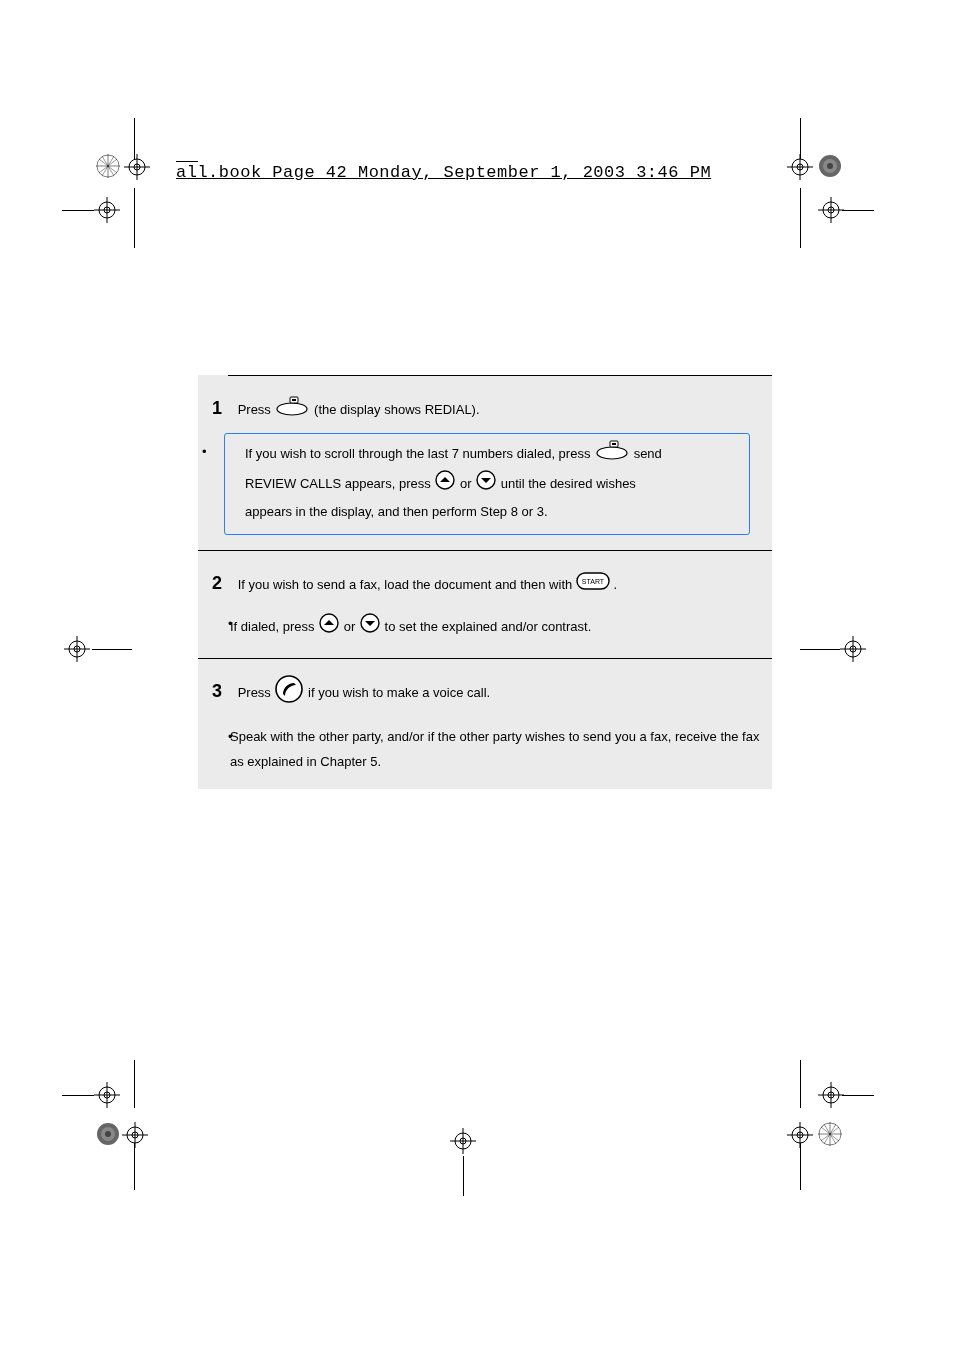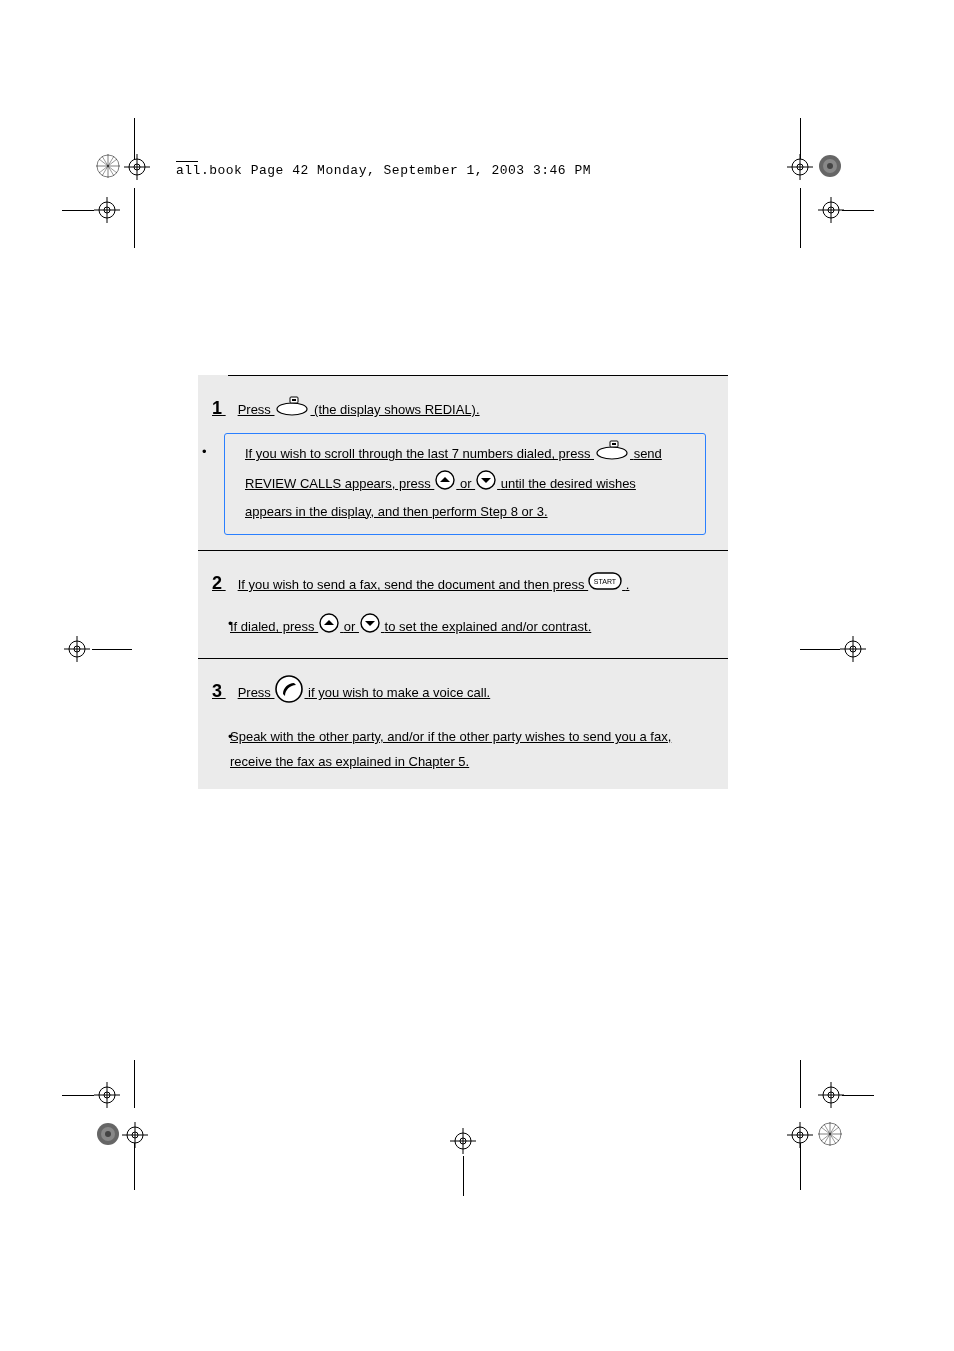--- a/index.html
+++ b/index.html
@@ -11,39 +11,39 @@
     font-family: Arial, Helvetica, sans-serif;
     color: #000;
   }
   .crop-cluster { position: absolute; }
   .crosshair-icon svg, .target-solid svg, .target-hatch svg, .crosshair-small svg { display: block; }
   .lineV { position: absolute; width: 1px; background: #000; }
   .lineH { position: absolute; height: 1px; background: #000; }
   .header-text {
     position: absolute;
     font-family: "Courier New", monospace;
-    font-size: 13px;
+    font-size: 17px;
     color: #000;
     letter-spacing: 0.5px;
+    text-decoration: underline;
   }
   .header-text::before {
     content: "";
     position: absolute;
     left: 0; top: -2px;
     width: 22px; height: 1px;
     background: #000;
   }
   .content-box {
     position: absolute;
     left: 198px;
     top: 375px;
-    width: 530px;
+    width: 574px;
     background: #ebebeb;
     padding: 0;
-    text-decoration: underline;
   }
   .hr { height: 1px; background: #000; margin: 0; }
   .row { position: relative; padding: 15px 12px 15px 14px; font-size: 13px; line-height: 1.9; }
   .bullet { position: absolute; left: 16px; }
   .step-num { font-weight: bold; font-size: 18px; }
   .highlight {
     border: 1.5px solid #2a7fff;
     border-radius: 3px;
     margin: 0 10px 0 12px;
     padding: 6px 8px 10px 2px;
@@ -261,21 +261,21 @@
         <br>
         <span>appears in the display, and then perform Step 8 or 3.</span>
       </div>
     </div>
   </div>
 
   <div class="hr"></div>
 
   <div class="row">
     <span class="step-num">2</span>
-    <span style="padding-left:12px;">If you wish to send a fax, send the document and then press </span>
+    <span style="padding-left:12px;">If you wish to send a fax, load the document and then with </span>
     <span class="svg-key">
       <svg width="34" height="18" viewBox="0 0 34 18">
           <rect x="1" y="1" width="32" height="16" rx="8" fill="#fff" stroke="#000" stroke-width="1.4"></rect>
           <text x="17" y="12" text-anchor="middle" font-size="7" font-family="Arial" fill="#000">START</text>
         </svg>
     </span>
     <span>.</span>
 
     <div style="margin-top:12px; position:relative; padding-left:18px;">
       <span class="bullet">•</span>

